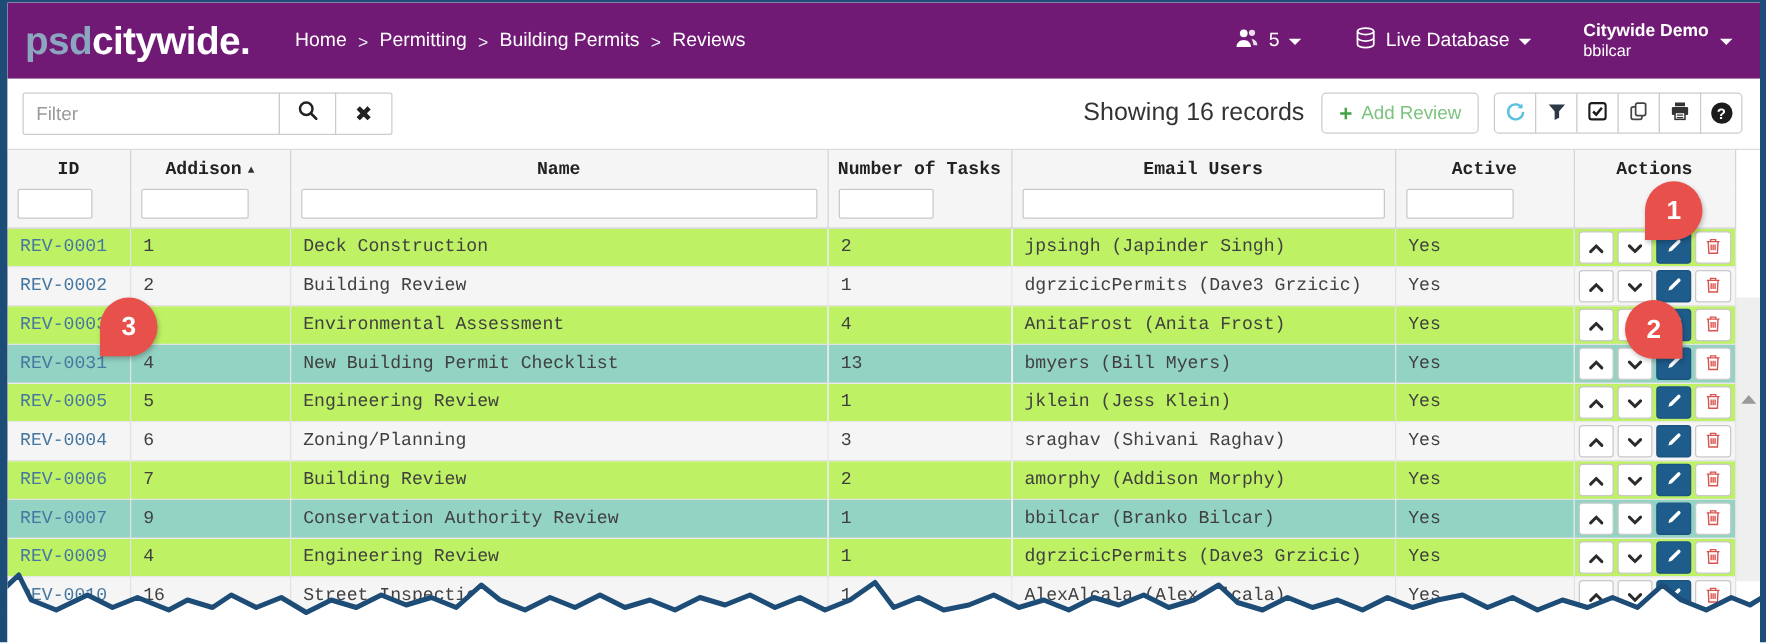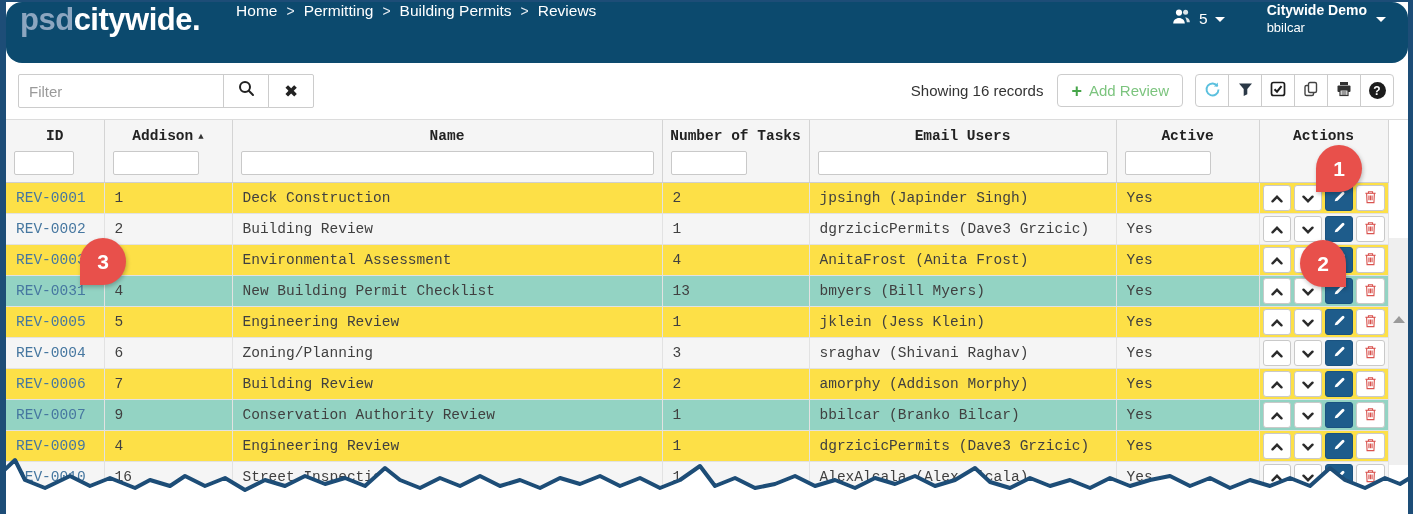--- a/index.html
+++ b/index.html
@@ -1,21 +1,21 @@
 <!DOCTYPE html>
 <html><head>
 <meta charset="utf-8">
 <style>
   * { margin:0; padding:0; box-sizing:border-box; }
   body { font-family:"Liberation Sans", sans-serif; background:#fff; }
   .frame{ position:relative; width:1413px; height:514px; background:#fff; overflow:hidden;
           border-left:6px solid #1d4d77; border-right:5px solid #1d4d77; border-top:2px solid #1d4d77; }
 
   
-  .navbar{ height:61px; background:#0c4a6e; display:flex; align-items:flex-start; padding:0 22px 0 14px; color:#fff;border-radius:16px; }
+  .navbar{ height:61px; background:#701a75; display:flex; align-items:center; padding:0 22px 0 14px; color:#fff; }
   .logo{ font-weight:700; font-size:31px; letter-spacing:-0.5px; white-space:nowrap; }
   .logo .psd{ color:#8ca6c0; }
   .logo .cw{ color:#fff; }
   .logo .dot{ color:#fff; }
   .breadcrumb{ margin-left:36px; display:flex; align-items:center; gap:9px; font-size:15.5px; }
   .breadcrumb a{ color:#fff; text-decoration:none; }
   .crumb-current{ font-weight:400; }
   .crumb-sep{ font-size:14px; color:#e8eef4; }
   .nav-right{ margin-left:auto; display:flex; align-items:center; gap:42px; }
   .nav-item{ display:flex; align-items:center; gap:7px; font-size:15.5px; cursor:pointer; }
@@ -26,40 +26,40 @@
   .user-username{ font-size:13px; }
 
   
   .filterbar{ position:relative; height:57px; background:#fff; border-bottom:1px solid #dcdcdc; padding:11px 12px; }
   .input-group{ display:inline-flex; height:20px; }
   .filter-input{ width:206px; height:34px; border:1px solid #ccc; border-radius:2px 0 0 2px; padding:0 10px; font-size:15px; color:#555; outline:none; font-family:inherit;}
   .filter-input::placeholder{ color:#9a9a9a; }
   .igbtn{ width:46px; height:34px; border:1px solid #ccc; background:#fff; margin-left:-1px; display:flex; align-items:center; justify-content:center; cursor:pointer; font-size:17px; color:#222;}
   .igbtn:last-child{ border-radius:0 2px 2px 0; }
   .fb-right{ position:absolute; right:14px; top:11px; display:flex; align-items:center; }
-  .showing{ font-size:15px; color:#333; margin-right:14px; }
+  .showing{ font-size:20px; color:#333; margin-right:14px; }
   .add-btn{ height:33px; background:#fff; border:1px solid #ccc; border-radius:4px; display:flex; align-items:center; gap:7px; padding:0 13px; font-size:15px; color:#7cc47e; cursor:pointer; margin-right:12px; font-family:inherit;}
   .add-plus{ color:#46a549; font-weight:700; font-size:18px; line-height:1; }
   .tool-group{ display:flex; }
   .tbtn{ width:34px; height:33px; border:1px solid #ccc; background:#fff; margin-left:-1px; display:flex; align-items:center; justify-content:center; cursor:pointer; }
   .tbtn:first-child{ border-radius:4px 0 0 4px; margin-left:0; }
   .tbtn:last-child{ border-radius:0 4px 4px 0; }
   .help-circle{ width:17px; height:17px; border-radius:50%; background:#1c1c1c; color:#fff; font-size:12px; font-weight:700; display:flex; align-items:center; justify-content:center; }
 
   
   .table-wrap{ position:relative; }
   table.grid{ width:1382px; border-collapse:collapse; table-layout:fixed; font-size:14.5px; color:#404040;font-family:Liberation Mono, monospace; }
   .grid th{ background:#f5f5f5; border-right:1px solid #d4d4d4; }
   .head-labels th{ height:31px; font-weight:700; color:#222; text-align:center; font-size:14.5px; vertical-align:middle; }
   .sort-caret{ font-size:9px; color:#333; margin-left:5px; vertical-align:1px; }
   .head-filters th{ height:29px; padding:0 8px 7px 8px; text-align:left; border-bottom:1px solid #cfcfcf; vertical-align:bottom;}
   .hf-input{ height:24px; border:1px solid #c9c9c9; border-radius:2px; width:100%; outline:none; padding:0 5px; font-family:inherit;}
   .hf-narrow{ width:60px; } .hf-mid{ width:86px; } .hf-tasks{ width:76px; }
   .grid td{ height:31px; border-bottom:1px solid #e2e2e2; border-right:1px solid #e2e2e2; padding:0 10px; background:transparent; vertical-align:middle; white-space:nowrap; overflow:hidden;}
-  .grid tbody tr{ background:#fde047; }
+  .grid tbody tr{ background:#bef264; }
   .grid tbody tr:nth-child(even){ background:#f5f5f5; }
   .grid tbody tr.hl{ background:#93d3c3; }
   .id-link{ color:#4677a0; text-decoration:none; cursor:pointer; }
   .c-actions{ padding:0 3px !important; }
   .actions{ display:flex; gap:3px; justify-content:center; align-items:center; }
   .abtn{ width:29px; height:26px; border:1px solid #c9c9c9; border-radius:3px; background:#fff; display:flex; align-items:center; justify-content:center; cursor:pointer; padding:0; }
   .abtn.edit{ background:#1e5c8b; border-color:#1a5280; }
 
   
   .vscroll{ position:absolute; top:118px; right:0; width:20px; bottom:28px; background:#efefef; border-left:1px solid #e3e3e3; z-index:5;}
@@ -101,20 +101,31 @@
           <svg width="21" height="17" viewBox="0 0 21 17">
               <g fill="#fff">
                 <circle cx="8" cy="4.6" r="3.1"></circle>
                 <path d="M2.2 15.5c0-3.4 2.6-5.6 5.8-5.6s5.8 2.2 5.8 5.6z"></path>
                 <circle cx="14.6" cy="4.2" r="2.5" opacity=".85"></circle>
                 <path d="M14.2 9.2c2.7.2 4.7 2.2 4.7 5h-3.1c-.2-2-.9-3.8-1.6-5z" opacity=".85"></path>
               </g>
             </svg>
         </span>
         <span>5</span>
+        <span class="caret"></span>
+      </div>
+      <div class="nav-item">
+        <span>
+          <svg width="19" height="19" viewBox="0 0 19 19" fill="none" stroke="#fff" stroke-width="1.4">
+              <ellipse cx="9.5" cy="4" rx="6.5" ry="2.6"></ellipse>
+              <path d="M3 4v10.5c0 1.45 2.9 2.6 6.5 2.6s6.5-1.15 6.5-2.6V4"></path>
+              <path d="M3 9.2c0 1.45 2.9 2.6 6.5 2.6s6.5-1.15 6.5-2.6"></path>
+            </svg>
+        </span>
+        <span>Live Database</span>
         <span class="caret"></span>
       </div>
       <div class="user-block">
         <div class="user-lines">
           <span class="user-name">Citywide Demo</span>
           <span class="user-username">bbilcar</span>
         </div>
         <span class="caret"></span>
       </div>
     </div>

